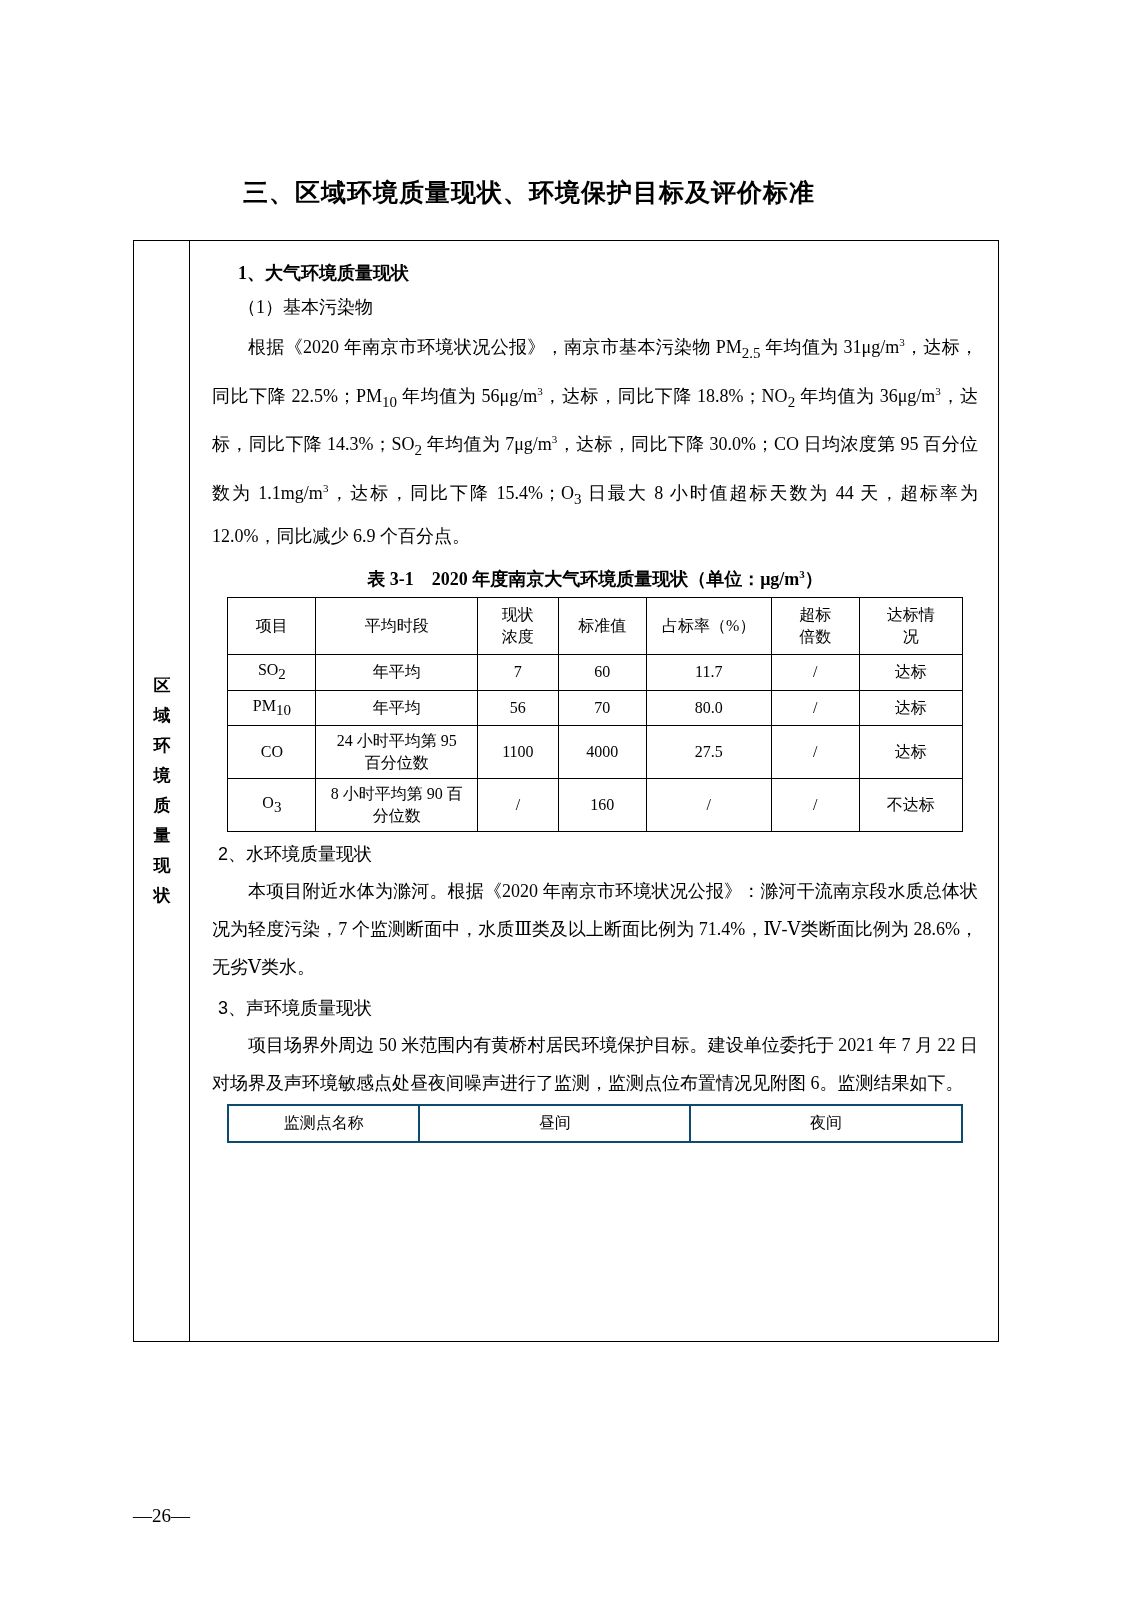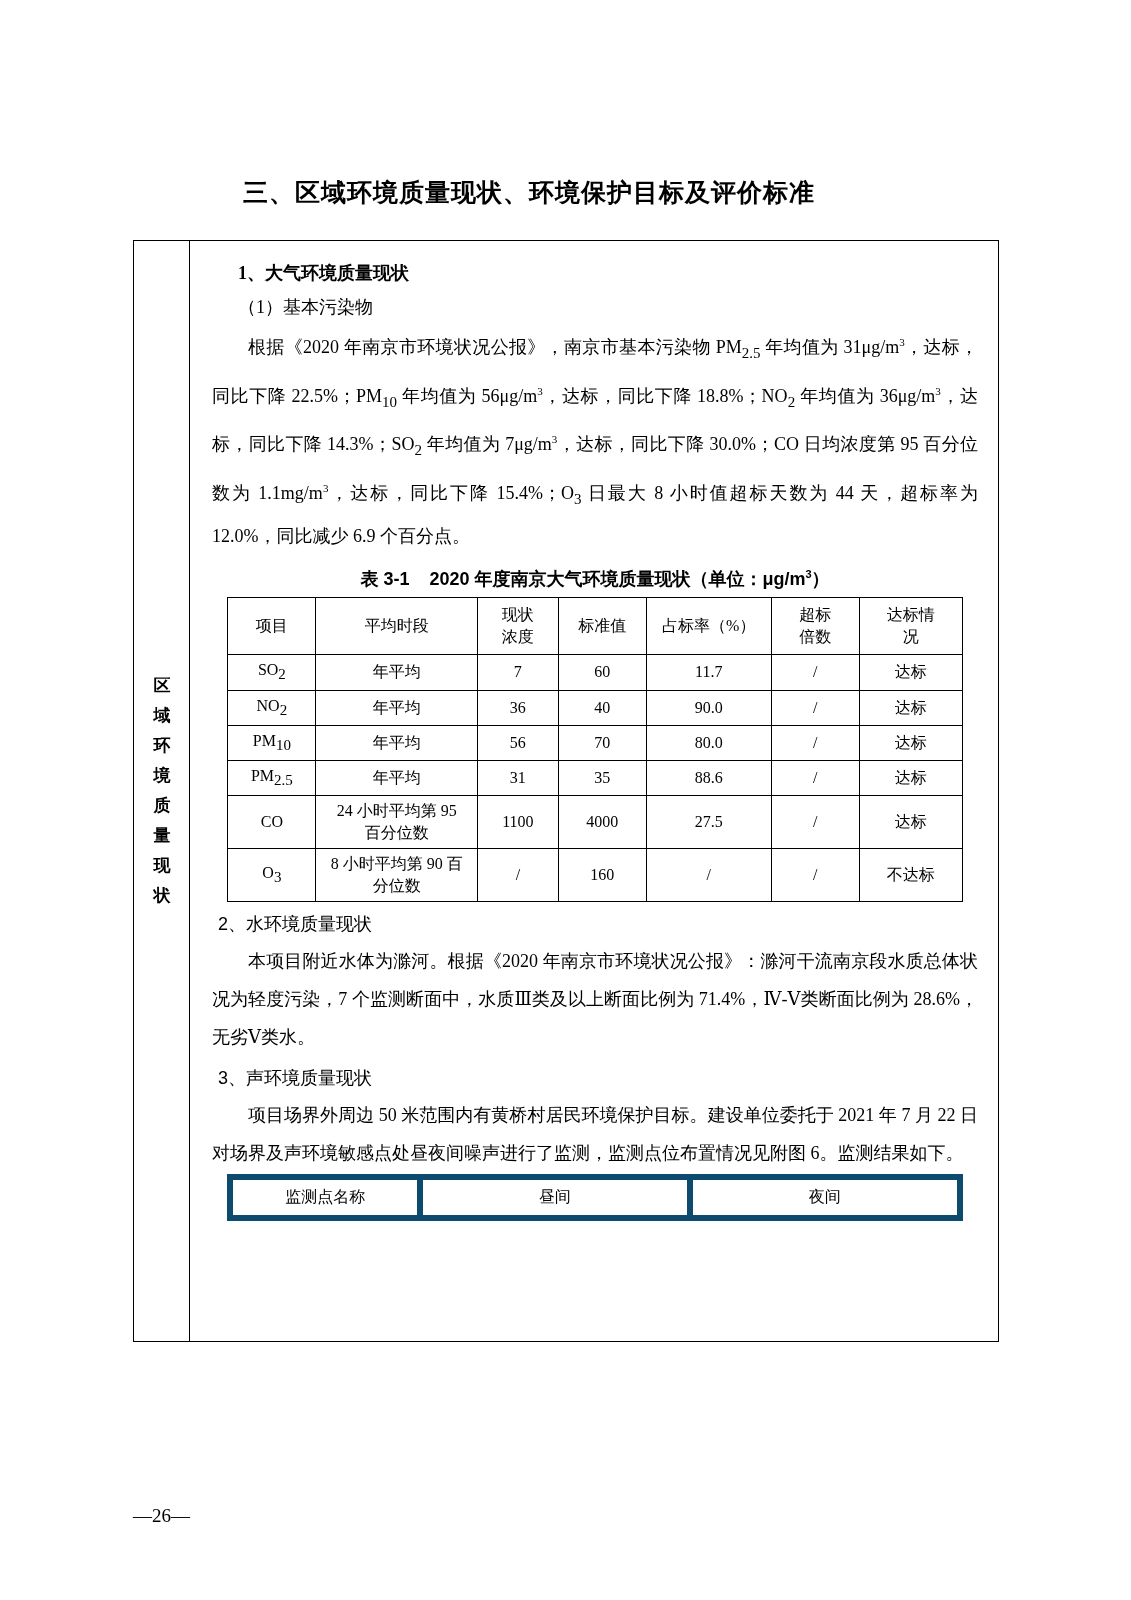--- a/index.html
+++ b/index.html
@@ -84,21 +84,21 @@
     font-size: 18px;
     line-height: 38px;
     margin: 0 0 2px 0;
     text-indent: 36px;
     text-align: justify;
   }
   .tbl-caption {
     text-align: center;
     font-size: 18px;
     font-weight: bold;
-    font-family: Liberation Sans, sans-serif;
+    font-family: Liberation Serif, serif;
     margin: 12px 0 6px 0;
   }
   table.data {
     border-collapse: collapse;
     width: 96%;
     margin: 0 auto;
     font-size: 16px;
   }
   table.data td, table.data th {
     border: 1px solid #000;
@@ -110,21 +110,21 @@
   table.data thead td {
     padding: 6px 2px;
   }
   table.noise {
     border-collapse: collapse;
     width: 96%;
     margin: 0 auto;
     font-size: 16px;
   }
   table.noise td {
-    border: 6px solid #0c4a6e;
+    border: 2px solid #0c4a6e;
     text-align: center;
     padding: 7px 2px;
   }
   .sub { font-size: 15px; vertical-align: sub; }
   .sup { font-size: 11px; vertical-align: super; }
   .page-num {
     position: absolute;
     left: 133px;
     top: 1505px;
     font-size: 19px;
@@ -170,43 +170,25 @@
           <tr>
             <td>SO<span class="sub">2</span></td>
             <td>年平均</td>
             <td>7</td>
             <td>60</td>
             <td>11.7</td>
             <td>/</td>
             <td>达标</td>
           </tr>
           <tr>
-            <td>NO<span class="sub">2</span></td>
-            <td>年平均</td>
-            <td>36</td>
-            <td>40</td>
-            <td>90.0</td>
-            <td>/</td>
-            <td>达标</td>
-          </tr>
-          <tr>
             <td>PM<span class="sub">10</span></td>
             <td>年平均</td>
             <td>56</td>
             <td>70</td>
             <td>80.0</td>
-            <td>/</td>
-            <td>达标</td>
-          </tr>
-          <tr>
-            <td>PM<span class="sub">2.5</span></td>
-            <td>年平均</td>
-            <td>31</td>
-            <td>35</td>
-            <td>88.6</td>
             <td>/</td>
             <td>达标</td>
           </tr>
           <tr>
             <td>CO</td>
             <td>24 小时平均第 95<br>百分位数</td>
             <td>1100</td>
             <td>4000</td>
             <td>27.5</td>
             <td>/</td>

